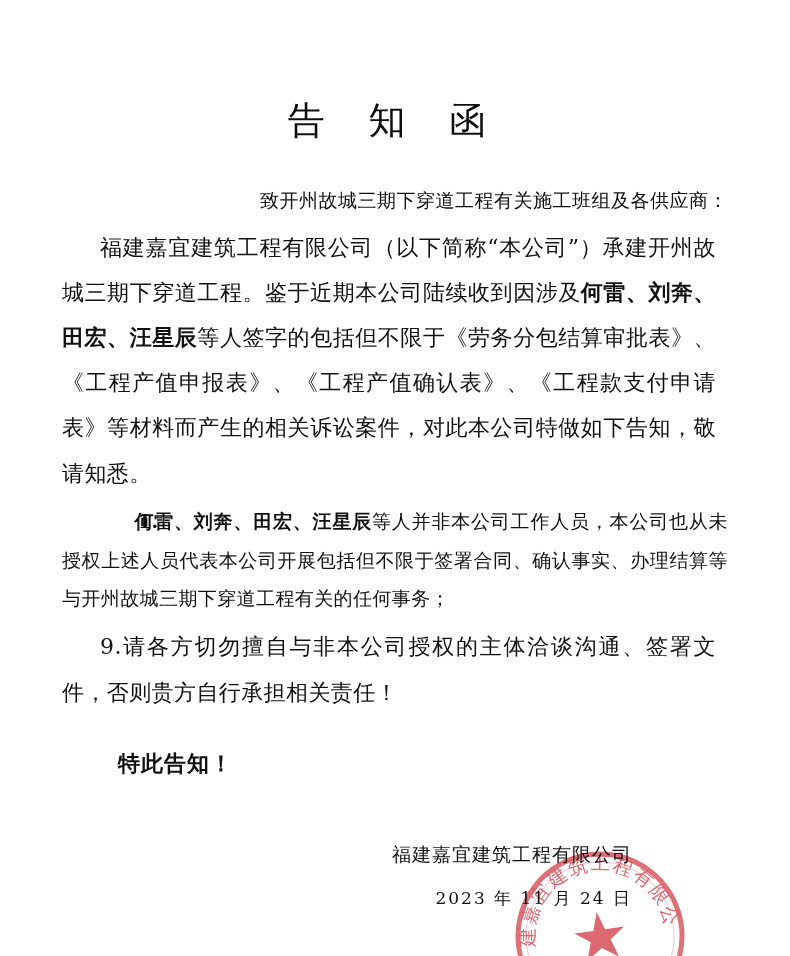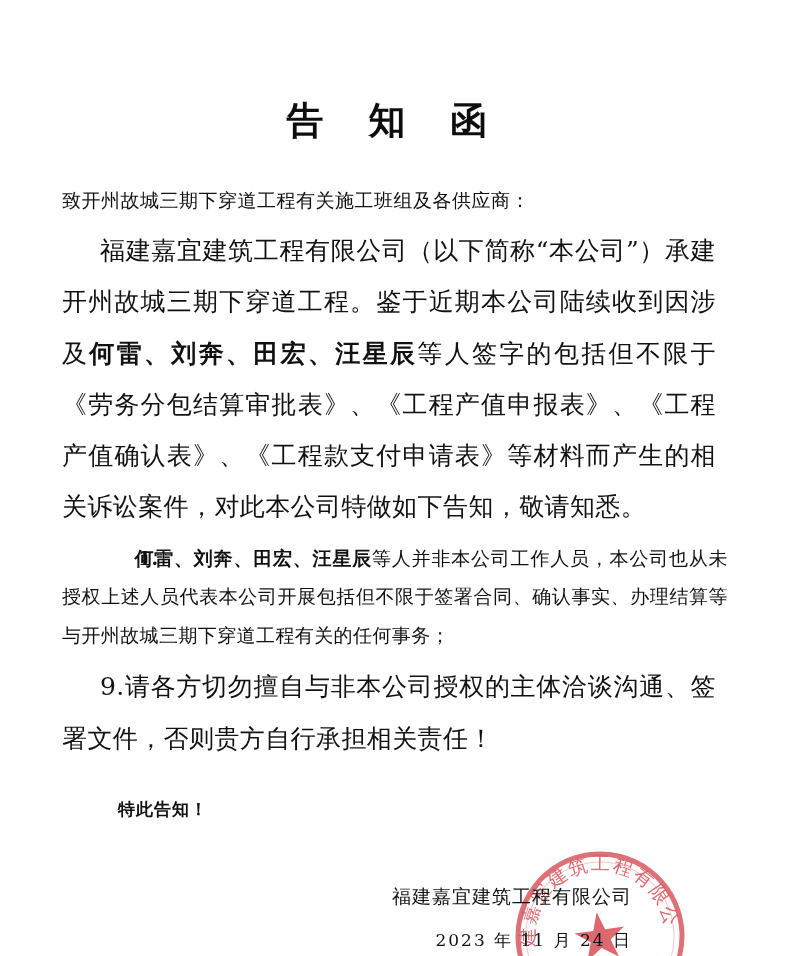--- a/index.html
+++ b/index.html
@@ -18,35 +18,36 @@
   .page {
     position: relative;
     width: 790px;
     height: 956px;
     box-sizing: border-box;
     padding: 0 62px;
   }
   .doc-title {
     text-align: center;
     font-size: 37px;
-    font-weight: bold;
+    font-weight: normal;
     letter-spacing: 16px;
     margin-top: 96px;
     margin-bottom: 10px;
     font-family: "DejaVu Serif", "Liberation Serif", serif;
     color: #0d0d0d;
   }
   .salutation {
     font-size: 19px;
     line-height: 1.95;
     margin-top: 36px;
     letter-spacing: 0.5px;
+    text-align: right;
   }
   .para {
-    font-size: 25px;
+    font-size: 22px;
     line-height: 2.05;
     text-align: justify;
     text-justify: inter-ideograph;
     letter-spacing: 0.4px;
     margin: 6px 12px 0 0;
   }
   .indent {
     text-indent: 38px;
   }
   .bold {
@@ -55,21 +56,21 @@
   .num-para {
     font-size: 19px;
     line-height: 2.05;
     text-align: justify;
     text-justify: inter-ideograph;
     letter-spacing: 0.4px;
     margin: 6px 0 0 0;
     text-indent: 38px;
   }
   .closing {
-    font-size: 17px;
+    font-size: 22px;
     font-weight: bold;
     margin-top: 34px;
     text-indent: 56px;
     letter-spacing: 1px;
   }
   .sign-block {
     margin-top: 56px;
     text-align: right;
     padding-right: 96px;
     position: relative;

